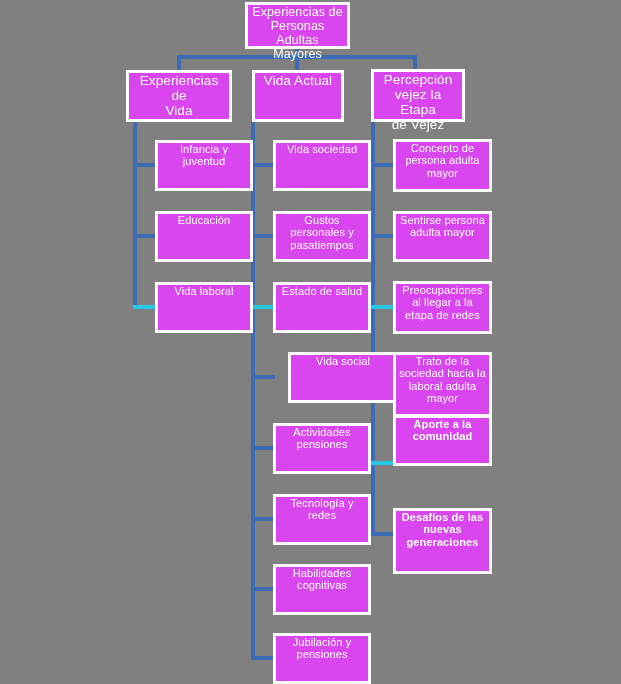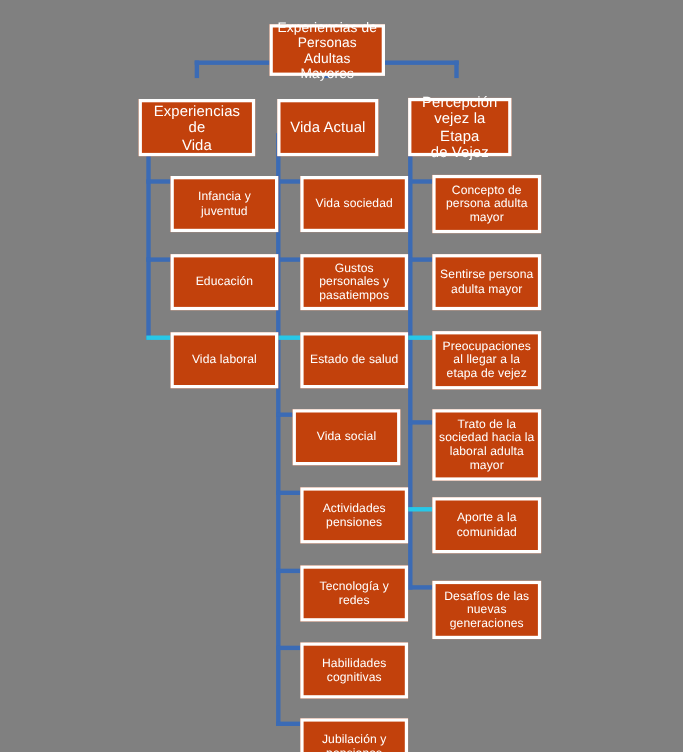--- a/index.html
+++ b/index.html
@@ -10,31 +10,29 @@
     font-family:"Liberation Sans", sans-serif;
     overflow:hidden;
     position:relative;
   }
   #canvas{
     position:absolute;left:0;top:0;width:621px;height:684px;
   }
   .node{
     position:absolute;
     box-sizing:border-box;
-    background:#c2410c;
+    background:#d946ef;
     border:3px solid #ffffff;
     color:#ffffff;
     display:flex;
-    align-items:center;
     justify-content:center;
     text-align:center;
     line-height:1.12;
     letter-spacing:0.1px;
     z-index:5;
-    margin-top:20px;
   }
   .node span{
     display:block;
     padding:0 3px;
     white-space:pre-line;
   }
   .lvl1{font-size:12.5px;}
   .lvl2{font-size:13.5px;}
   .lvl3{font-size:11px;}
 
@@ -117,21 +115,21 @@
     <span>Vida sociedad</span>
   </div>
   <div class="node lvl3" style="left:273px;top:211px;width:98px;height:51px;">
     <span>Gustos
 personales y
 pasatiempos</span>
   </div>
   <div class="node lvl3" style="left:273px;top:282px;width:98px;height:51px;">
     <span>Estado de salud</span>
   </div>
-  <div class="node lvl3" style="left:266px;top:352px;width:98px;height:51px;">
+  <div class="node lvl3" style="left:288px;top:352px;width:110px;height:51px;">
     <span>Vida social</span>
   </div>
   <div class="node lvl3" style="left:273px;top:423px;width:98px;height:51px;">
     <span>Actividades
 pensiones</span>
   </div>
   <div class="node lvl3" style="left:273px;top:494px;width:98px;height:51px;">
     <span>Tecnología y
 redes</span>
   </div>
@@ -149,31 +147,31 @@
 persona adulta
 mayor</span>
   </div>
   <div class="node lvl3" style="left:393px;top:211px;width:99px;height:51px;">
     <span>Sentirse persona
 adulta mayor</span>
   </div>
   <div class="node lvl3" style="left:393px;top:281px;width:99px;height:53px;">
     <span>Preocupaciones
 al llegar a la
-etapa de vejez</span>
+etapa de redes</span>
   </div>
   <div class="node lvl3" style="left:393px;top:352px;width:99px;height:65px;">
     <span>Trato de la
 sociedad hacia la
 laboral adulta
 mayor</span>
   </div>
-  <div class="node lvl3" style="left:393px;top:432px;width:99px;height:51px;">
+  <div class="node lvl3" style="left:393px;top:415px;width:99px;height:51px;font-weight:bold;">
     <span>Aporte a la
 comunidad</span>
   </div>
-  <div class="node lvl3" style="left:393px;top:508px;width:99px;height:53px;">
+  <div class="node lvl3" style="left:393px;top:508px;width:99px;height:66px;font-weight:bold;">
     <span>Desafíos de las
 nuevas
 generaciones</span>
   </div>
 
 </div>
 
 </body></html>

